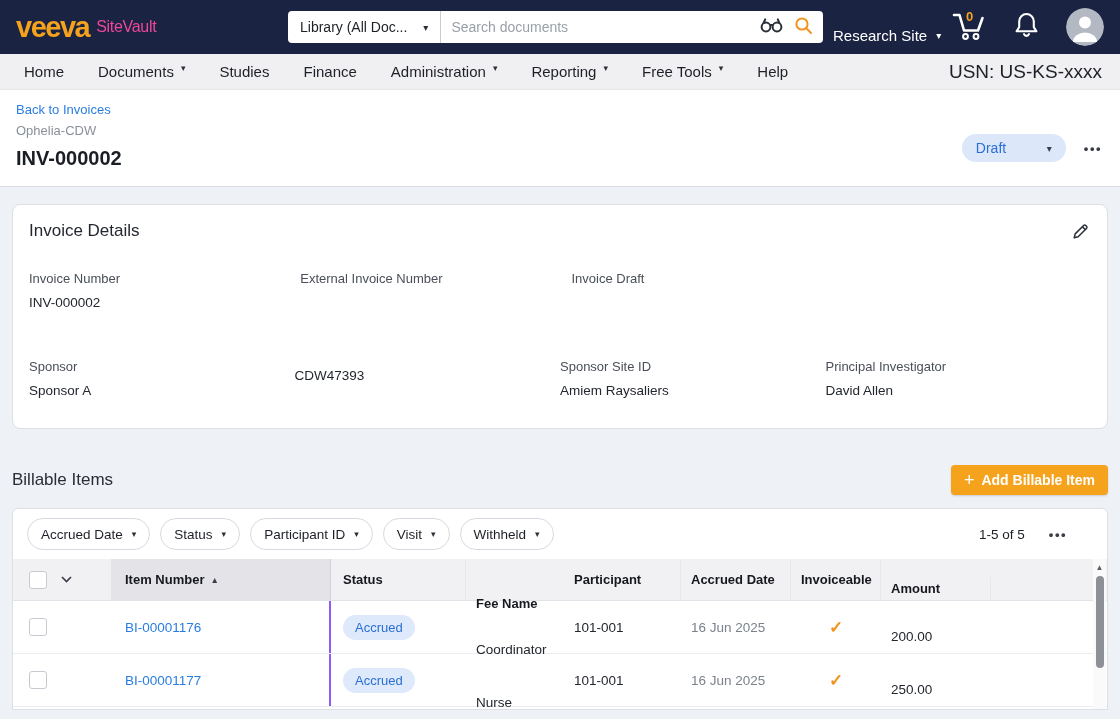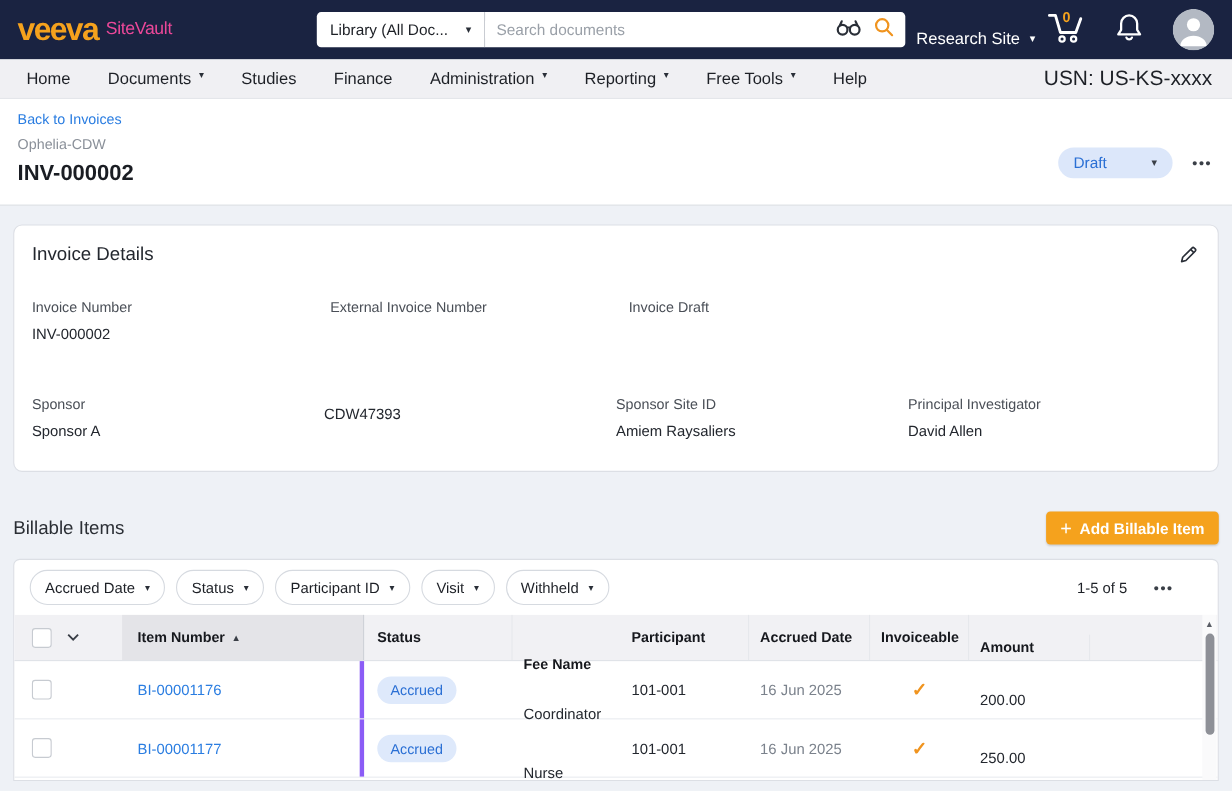--- a/index.html
+++ b/index.html
@@ -68,21 +68,21 @@
   .filter-pill .chev { font-size:9px; color:#2A2F38; }
   .filter-right { margin-left:auto; display:flex; align-items:center; gap:24px; padding-right:26px; }
   .pagination { font-size:13.5px; color:#1D2026; }
 
   .thead { height:42px; display:flex; background:#F1F1F4; border-bottom:1px solid #E0E3E8; font-size:13px; font-weight:700; color:#16181D; }
   .thead > div { display:flex; align-items:center; border-right:1px solid #E6E8EC; }
   .trow { height:53px; display:flex; align-items:center; border-bottom:1px solid #E9ECF0; font-size:13.5px; color:#23272E; }
   .col-select { width:98px; padding-left:16px; display:flex; align-items:center; gap:13px; }
   .col-item { width:220px; padding-left:14px; }
   .thead .col-item { background:#E4E4E8; border-right:1px solid #CFD2D8; gap:6px; }
-  .trow .col-item { align-self:stretch; display:flex; align-items:center; border-right:4px solid #8b5cf6; }
+  .trow .col-item { align-self:stretch; display:flex; align-items:center; border-right:2px solid #8b5cf6; }
   .col-status { width:135px; padding-left:12px; }
   .col-fee { width:98px; padding-left:10px;margin-top:44px; }
   .col-participant { width:117px; padding-left:10px; }
   .col-accrued { width:110px; padding-left:10px; }
   .col-invoiceable { width:90px; padding-left:10px; }
   .trow .col-invoiceable { display:flex; justify-content:center; padding-left:0; }
   .col-amount { width:110px; padding-left:10px;margin-top:18px; }
   .col-fill { flex:1; border-right:none !important; }
   .sort-arrow { font-size:8.5px; color:#3A3F47; }
   .checkbox { width:18px; height:18px; background:#fff; border:1.5px solid #C7CBD1; border-radius:3px; cursor:pointer; flex:none; }

